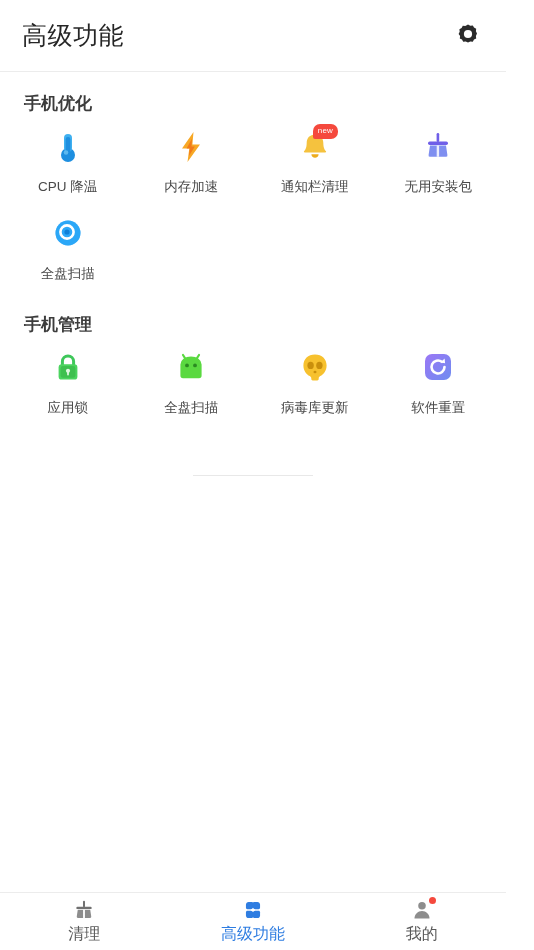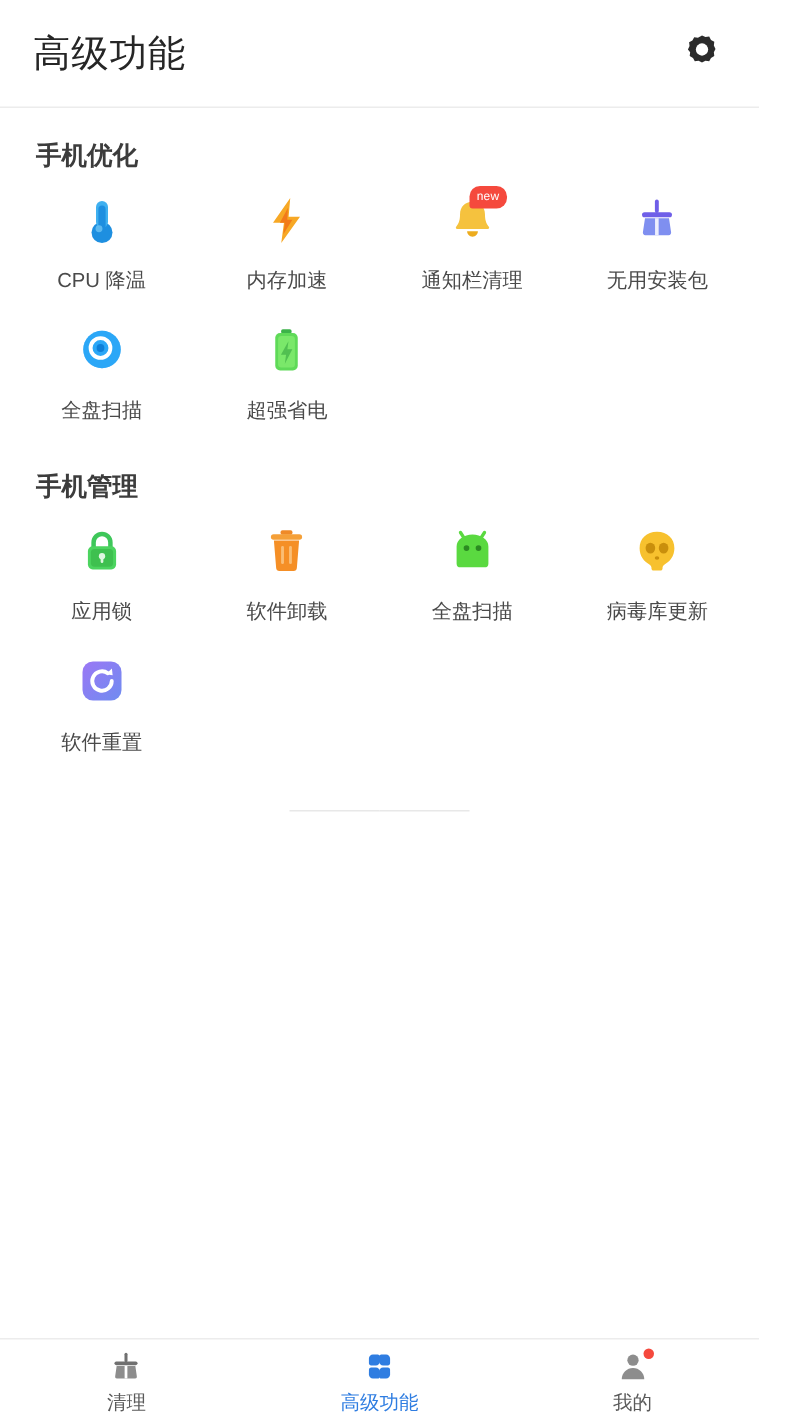--- a/index.html
+++ b/index.html
@@ -131,21 +131,21 @@
     justify-content: center;
     cursor: pointer;
     gap: 3px;
   }
   .nav-icon-wrap {
     position: relative;
     width: 26px; height: 23px;
     display: flex; align-items: center; justify-content: center;
   }
   .nav-label {
-    font-size: 13px;
+    font-size: 16px;
     color: #5a5a5a;
   }
   .nav-item.active .nav-label { color: #2f7de1; }
   .nav-dot {
     position: absolute;
     top: -1px; right: -1px;
     width: 7px; height: 7px;
     border-radius: 50%;
     background: #f5493d;
   }
@@ -223,31 +223,20 @@
           <svg width="30" height="30" viewBox="0 0 30 30">
             <circle cx="15" cy="15" r="12.5" fill="#1e9bf5"></circle>
             <circle cx="15" cy="15" r="12.5" fill="#3cb6fb" opacity="0.45"></circle>
             <circle cx="14" cy="14" r="6.6" fill="none" stroke="#ffffff" stroke-width="2.6"></circle>
             <circle cx="14" cy="14" r="2.6" fill="#0e7fd8"></circle>
           </svg>
         </div>
         <div class="tile-label">全盘扫描</div>
       </div>
 
-      <div class="tile">
-        <div class="tile-icon-wrap">
-          <svg width="22" height="32" viewBox="0 0 22 32">
-            <rect x="7.4" y="1.5" width="7" height="3" rx="1.2" fill="#3cb349"></rect>
-            <rect x="3.5" y="4" width="15" height="25" rx="3.2" fill="#5fda58"></rect>
-            <rect x="5.4" y="6" width="11.2" height="21" rx="2.2" fill="#7ae86a"></rect>
-            <path fill="#2f9e3c" d="M12.3 9.5l-5 9h3.4l-.8 6 5-9.6h-3.3z" opacity="0.55"></path>
-          </svg>
-        </div>
-        <div class="tile-label">超强省电</div>
-      </div>
 
       <div class="tile"></div>
       <div class="tile"></div>
     </div>
 
     <div class="section-title">手机管理</div>
     <div class="grid">
 
       <div class="tile">
         <div class="tile-icon-wrap">
@@ -255,32 +244,20 @@
             <path d="M8.4 13V9.6a5.6 5.6 0 0111.2 0V13" fill="none" stroke="#3ec75a" stroke-width="3"></path>
             <rect x="4.6" y="12.2" width="18.8" height="15.4" rx="3.2" fill="#4cd45f"></rect>
             <rect x="6.6" y="14" width="14.8" height="11.8" rx="2.4" fill="#3ec04f"></rect>
             <circle cx="14" cy="18.8" r="2.1" fill="#dff7e0"></circle>
             <rect x="13.1" y="19.4" width="1.8" height="4" rx="0.9" fill="#dff7e0"></rect>
           </svg>
         </div>
         <div class="tile-label">应用锁</div>
       </div>
 
-      <div class="tile">
-        <div class="tile-icon-wrap">
-          <svg width="26" height="30" viewBox="0 0 26 30">
-            <rect x="9" y="1.5" width="8" height="3" rx="1.3" fill="#ef8a27"></rect>
-            <rect x="2.6" y="4.2" width="20.8" height="3.6" rx="1.8" fill="#f5a038"></rect>
-            <path fill="#f58f26" d="M4.6 8.4h16.8l-1.5 18.3a2.2 2.2 0 01-2.2 2H8.3a2.2 2.2 0 01-2.2-2z"></path>
-            <rect x="9.4" y="12" width="1.9" height="12" rx="0.9" fill="#fbc98a" opacity="0.8"></rect>
-            <rect x="14.7" y="12" width="1.9" height="12" rx="0.9" fill="#fbc98a" opacity="0.8"></rect>
-          </svg>
-        </div>
-        <div class="tile-label">软件卸载</div>
-      </div>
 
       <div class="tile">
         <div class="tile-icon-wrap">
           <svg width="30" height="28" viewBox="0 0 30 28">
             <line x1="7" y1="3" x2="10.6" y2="8.6" stroke="#5ad940" stroke-width="2.2" stroke-linecap="round"></line>
             <line x1="23" y1="3" x2="19.4" y2="8.6" stroke="#5ad940" stroke-width="2.2" stroke-linecap="round"></line>
             <path fill="#5ad940" d="M4.4 12.4a10.6 8 0 0121.2 0v11.2a2.6 2.6 0 01-2.6 2.6H7a2.6 2.6 0 01-2.6-2.6z"></path>
             <circle cx="11" cy="13.4" r="1.9" fill="#2b8b21"></circle>
             <circle cx="19" cy="13.4" r="1.9" fill="#2b8b21"></circle>
           </svg>

